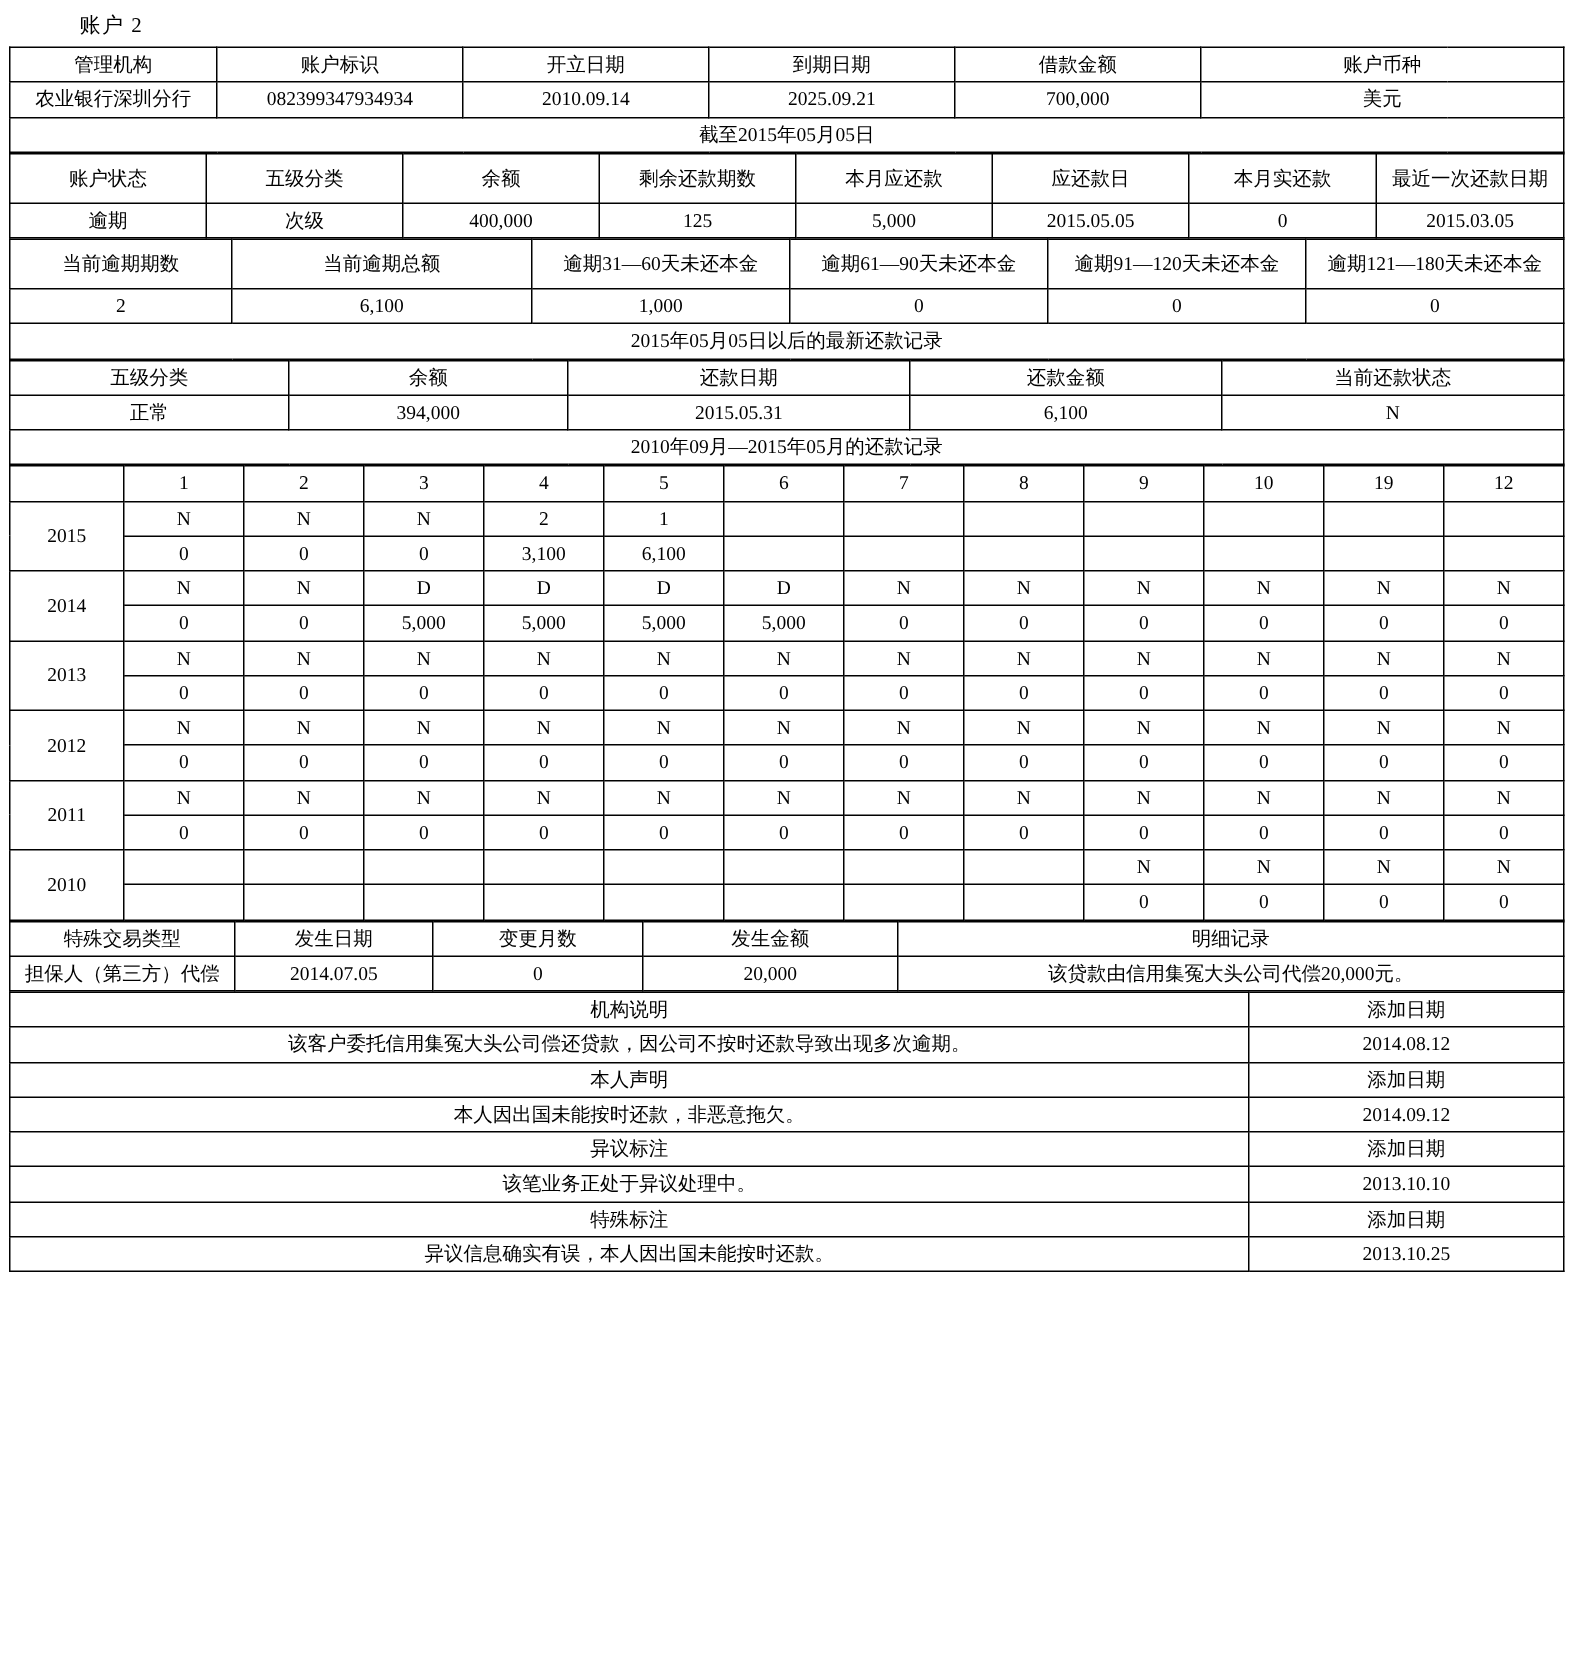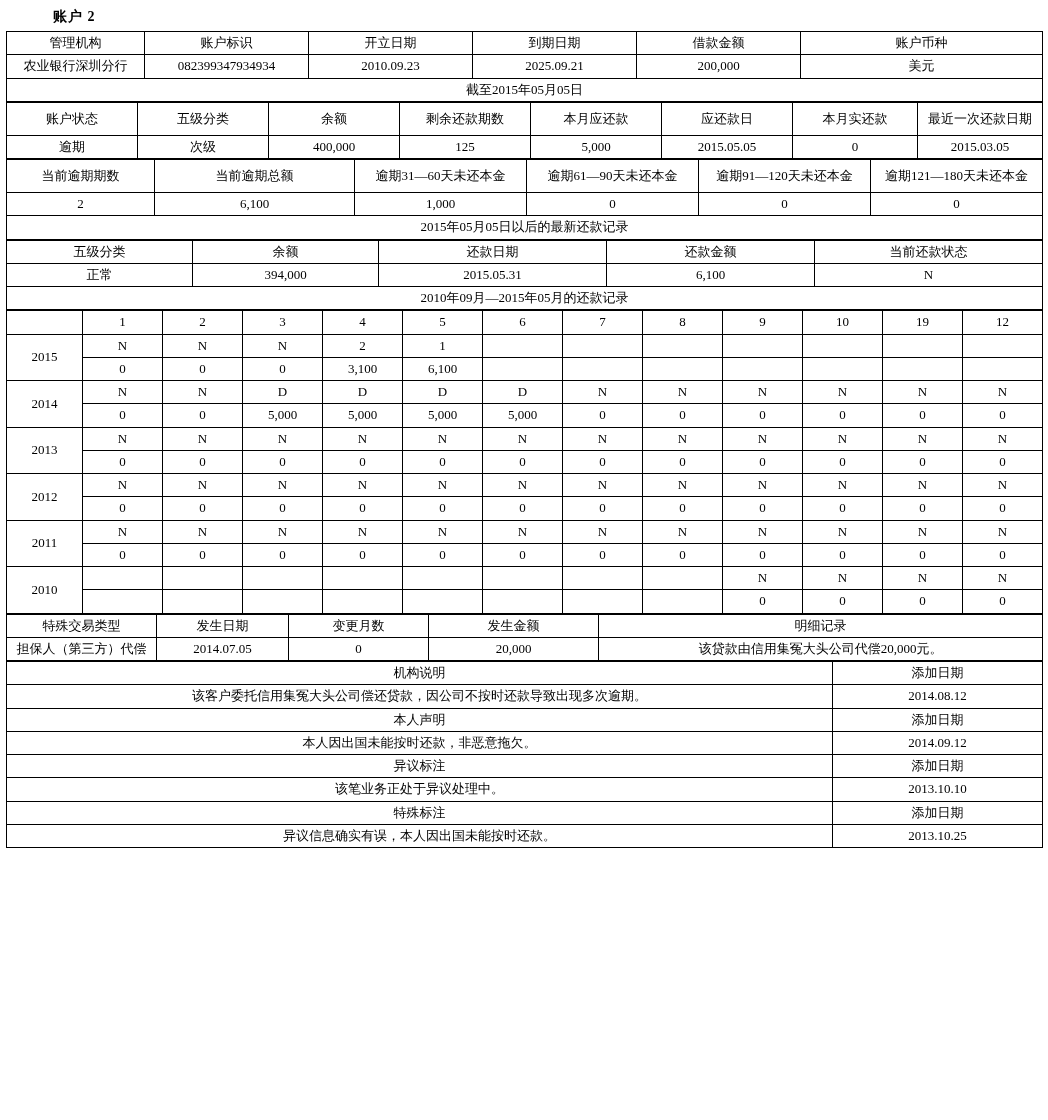--- a/index.html
+++ b/index.html
@@ -12,21 +12,21 @@
     color: #000000;
     width: 1048px;
   }
   .page {
     width: 1048px;
     box-sizing: border-box;
     padding: 8px 6px 6px 6px;
   }
   .doc-title {
     font-size: 14px;
-    font-weight: bold;
+    font-weight: normal;
     margin: 0 0 5px 4px;
     letter-spacing: 1px;
     padding-left: 43px;
   }
   table.main {
     width: 1036px;
     border-collapse: collapse;
     table-layout: fixed;
     font-size: 13px;
   }
@@ -71,23 +71,23 @@
         <td class="hdr">管理机构</td>
         <td class="hdr">账户标识</td>
         <td class="hdr">开立日期</td>
         <td class="hdr">到期日期</td>
         <td class="hdr">借款金额</td>
         <td class="hdr" colspan="2">账户币种</td>
       </tr>
       <tr>
         <td>农业银行深圳分行</td>
         <td>082399347934934</td>
-        <td>2010.09.23</td>
+        <td>2010.09.14</td>
         <td>2025.09.21</td>
-        <td>200,000</td>
+        <td>700,000</td>
         <td colspan="2">美元</td>
       </tr>
 
       <tr>
         <td class="band" colspan="7">截至2015年05月05日</td>
       </tr>
     </tbody>
   </table>
 
   <table class="main">

